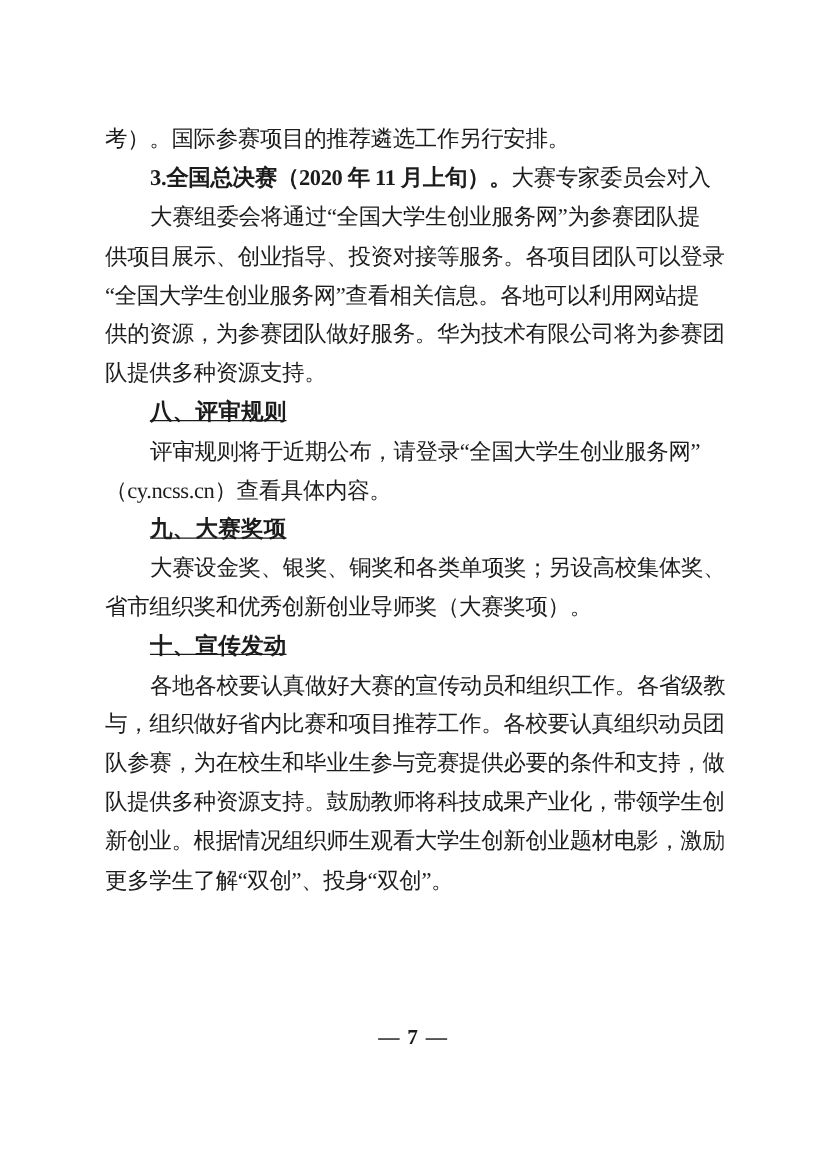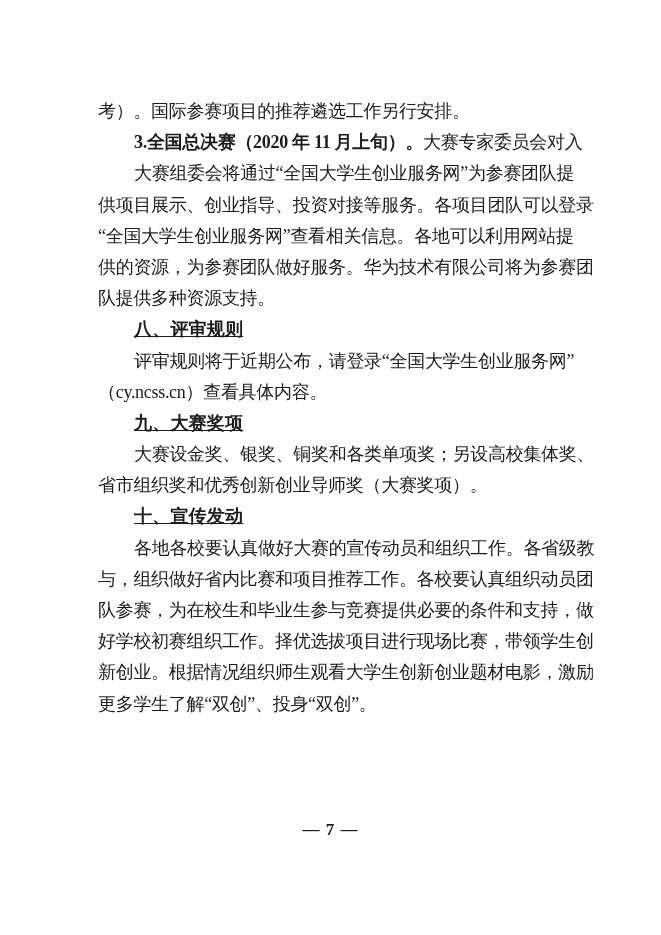--- a/index.html
+++ b/index.html
@@ -14,21 +14,20 @@
     background: #ffffff;
     overflow: hidden;
     font-family: "Liberation Serif", "DejaVu Serif", serif;
     color: #1c1c1c;
   }
   .text-body {
     position: absolute;
     left: 84px;
     top: 96px;
     width: 500px;
-    margin-left: 14px;
   }
   .line {
     height: 31.2px;
     line-height: 31.2px;
     font-size: 18px;
     letter-spacing: -0.3px;
     white-space: nowrap;
   }
   .line.indent {
     text-indent: 36px;
@@ -70,18 +69,18 @@
       <div class="line heading indent">八、评审规则</div>
       <div class="line indent">评审规则将于近期公布，请登录“全国大学生创业服务网”</div>
       <div class="line">（cy.ncss.cn）查看具体内容。</div>
       <div class="line heading indent">九、大赛奖项</div>
       <div class="line indent">大赛设金奖、银奖、铜奖和各类单项奖；另设高校集体奖、</div>
       <div class="line">省市组织奖和优秀创新创业导师奖（大赛奖项）。</div>
       <div class="line heading indent">十、宣传发动</div>
       <div class="line indent">各地各校要认真做好大赛的宣传动员和组织工作。各省级教</div>
       <div class="line">与，组织做好省内比赛和项目推荐工作。各校要认真组织动员团</div>
       <div class="line">队参赛，为在校生和毕业生参与竞赛提供必要的条件和支持，做</div>
-      <div class="line">好学校初赛组织工作。择优选拔项目进行现场比赛，带领学生创</div>
+      <div class="line">队提供多种资源支持。鼓励教师将科技成果产业化，带领学生创</div>
       <div class="line">新创业。根据情况组织师生观看大学生创新创业题材电影，激励</div>
       <div class="line">更多学生了解“双创”、投身“双创”。</div>
     </div>
   <div class="page-number">— 7 —</div>
 </div>
 
 </body></html>

